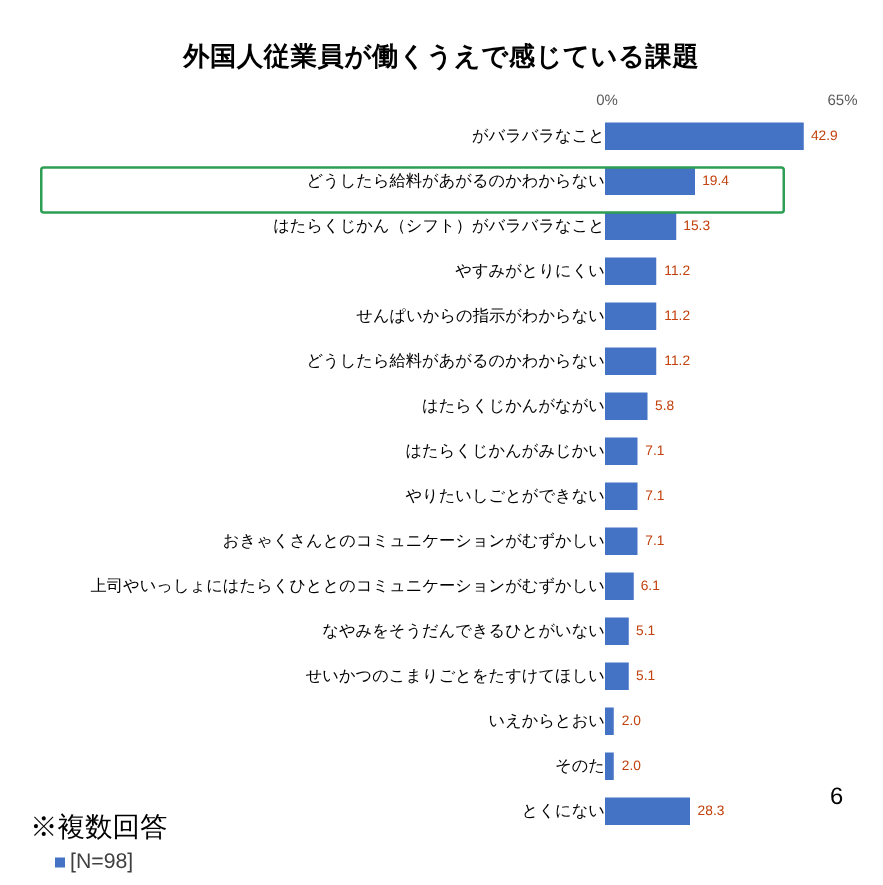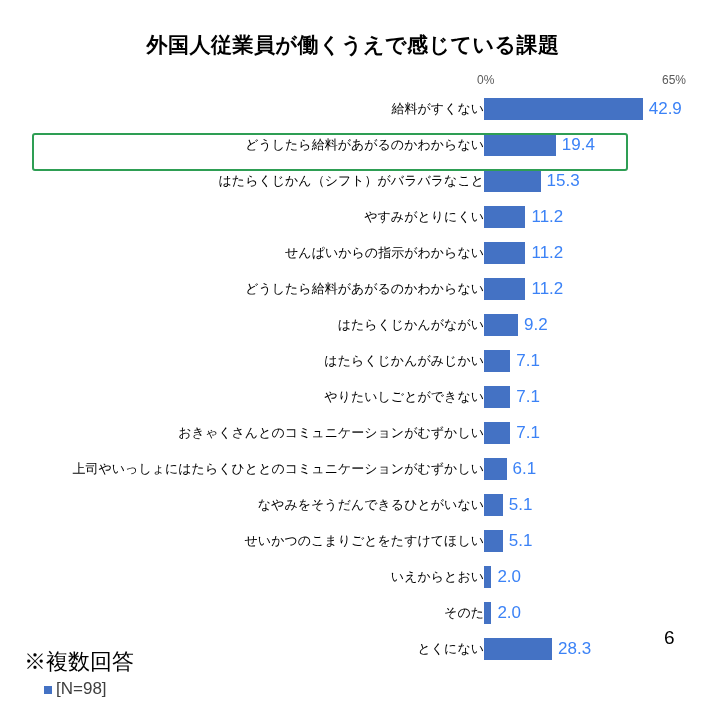--- a/index.html
+++ b/index.html
@@ -85,22 +85,22 @@
     left: 0;
     top: 7px;
     height: 22px;
     background: #4472c4;
   }
   .bar-value {
     position: absolute;
     top: 0;
     height: 36px;
     line-height: 36px;
-    font-size: 17px;
-    color: #3b82f6;
+    font-size: 11px;
+    color: #c2410c;
     white-space: nowrap;
   }
   
   #highlight-box {
     position: absolute;
     left: 32px;
     top: 108px;
     width: 596px;
     height: 38px;
     border: 2px solid #2e9e54;
@@ -148,21 +148,21 @@
 
   <div id="chart-title">外国人従業員が働くうえで感じている課題</div>
 
   <div id="axis-labels">
     <span class="axis-tick" id="tick-0">0%</span>
     <span class="axis-tick" id="tick-50">65%</span>
   </div>
 
   <div id="plot">
       <div class="row">
-        <div class="cat-label">給料がすくない</div>
+        <div class="cat-label">がバラバラなこと</div>
         <div class="bar-wrap">
           <div class="bar" style="width: 158.73px; background: rgb(68, 114, 196);"></div>
           <div class="bar-value" style="left: 164.73px;">42.9</div>
         </div>
       </div>
       <div class="row">
         <div class="cat-label">どうしたら給料があがるのかわからない</div>
         <div class="bar-wrap">
           <div class="bar" style="width: 71.78px; background: rgb(68, 114, 196);"></div>
           <div class="bar-value" style="left: 77.78px;">19.4</div>
@@ -193,21 +193,21 @@
         <div class="cat-label">どうしたら給料があがるのかわからない</div>
         <div class="bar-wrap">
           <div class="bar" style="width: 41.44px; background: rgb(68, 114, 196);"></div>
           <div class="bar-value" style="left: 47.44px;">11.2</div>
         </div>
       </div>
       <div class="row">
         <div class="cat-label">はたらくじかんがながい</div>
         <div class="bar-wrap">
           <div class="bar" style="width: 34.04px; background: rgb(68, 114, 196);"></div>
-          <div class="bar-value" style="left: 40.04px;">9.2</div>
+          <div class="bar-value" style="left: 40.04px;">5.8</div>
         </div>
       </div>
       <div class="row">
         <div class="cat-label">はたらくじかんがみじかい</div>
         <div class="bar-wrap">
           <div class="bar" style="width: 26.27px; background: rgb(68, 114, 196);"></div>
           <div class="bar-value" style="left: 32.27px;">7.1</div>
         </div>
       </div>
       <div class="row">

